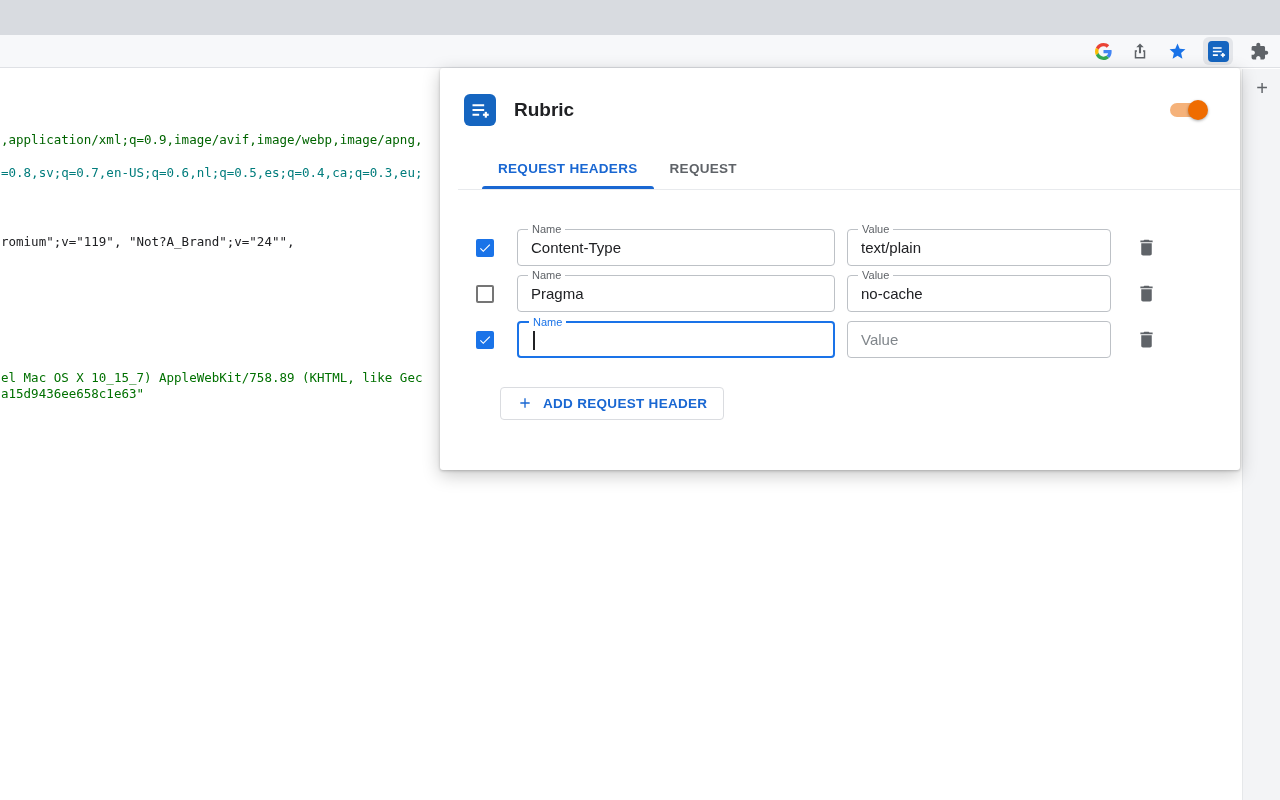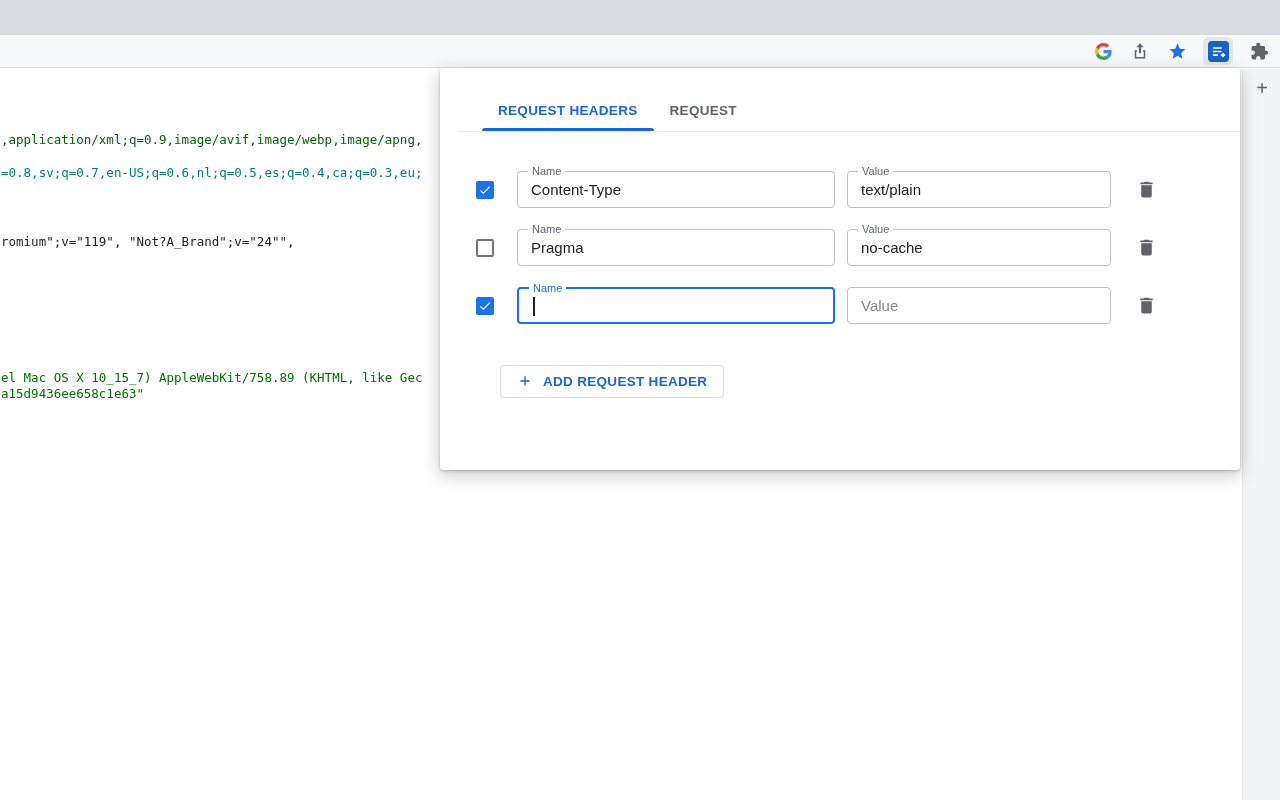--- a/index.html
+++ b/index.html
@@ -56,21 +56,21 @@
   .tabs { display: flex; margin-top: 22px; border-bottom: 1px solid #e8eaed;
     padding-left: 24px; margin-left: 18px; }
   .tab { position: relative; padding: 0 16px; height: 41px; line-height: 41px;
     font-size: 13.5px; font-weight: 600; letter-spacing: .3px; color: #5f6368;
     cursor: pointer; }
   .tab.active { color: #1967d2; }
   .tab.active::after { content: ""; position: absolute; left: 0; right: 0; bottom: 0;
     height: 3px; background: #1967d2; border-radius: 3px 3px 0 0; }
 
   .rows { padding: 39px 0 0 36px; }
-  .hrow { display: flex; align-items: center; height: 37px; margin-bottom: 21px; }
+  .hrow { display: flex; align-items: center; height: 37px; margin-bottom: 9px; }
 
   .checkbox { width: 18px; height: 18px; border: 2px solid #757575; border-radius: 2px;
     background: #fff; margin-right: 23px; flex: none; cursor: pointer;
     display: flex; align-items: center; justify-content: center; }
   .checkbox svg { display: none; }
   .checkbox.checked { background: #1a73e8; border-color: #1a73e8; }
   .checkbox.checked svg { display: block; }
 
   .field { position: relative; height: 37px; border: 1px solid #bdc1c6;
     border-radius: 4px; background: #fff; }
@@ -142,20 +142,33 @@
 </div>
 
 <div class="page-line pl-0">,application/xml;q=0.9,image/avif,image/webp,image/apng,</div>
 <div class="page-line pl-1">=0.8,sv;q=0.7,en-US;q=0.6,nl;q=0.5,es;q=0.4,ca;q=0.3,eu;</div>
 <div class="page-line pl-2">romium";v="119", "Not?A_Brand";v="24"",</div>
 <div class="page-line pl-3">el Mac OS X 10_15_7) AppleWebKit/758.89 (KHTML, like Gec</div>
 <div class="page-line pl-4">a15d9436ee658c1e63"</div>
 
 <div class="popup">
 
+  <div class="popup-header">
+    <span class="app-icon">
+      <svg width="20" height="20" viewBox="0 0 24 24">
+        <path fill="#fff" d="M3 5h14v2.6H3zM3 10.7h14v2.6H3zM3 16.4h8v2.6H3z"></path>
+        <path fill="#fff" d="M17.7 14.2h2.6v7h-2.6z"></path>
+        <path fill="#fff" d="M15.5 16.4h7V19h-7z"></path>
+      </svg>
+    </span>
+    <span class="app-title">Rubric</span>
+    <span class="toggle">
+      <span class="toggle-thumb"></span>
+    </span>
+  </div>
 
   <div class="tabs">
     <div class="tab active">REQUEST HEADERS</div>
     <div class="tab">REQUEST</div>
   </div>
 
   <div class="rows">
 
     
     <div class="hrow">

